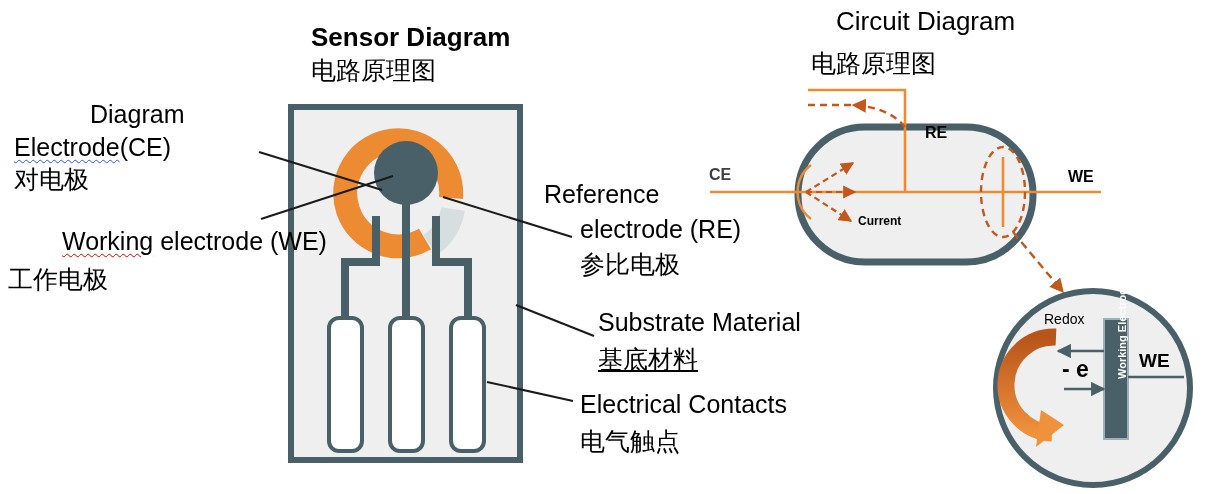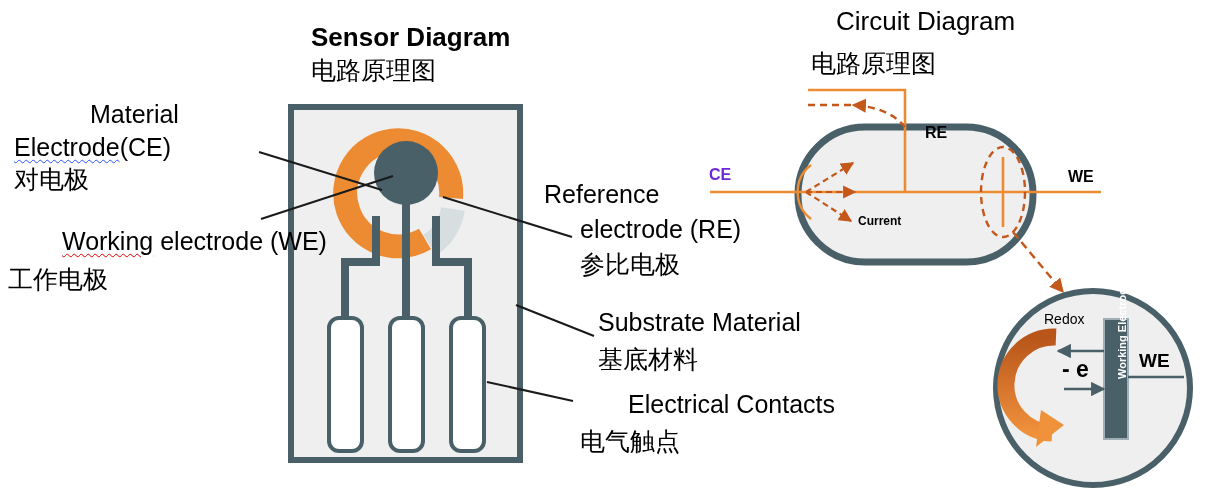--- a/index.html
+++ b/index.html
@@ -150,46 +150,46 @@
   </g>
 
   <g>
     <line x1="1128" y1="377" x2="1184" y2="377" stroke="#4A6068" stroke-width="2.6"></line>
   </g>
 </svg>
 
 <div class="lbl title" style="left:311px;top:22px;font-weight:bold;">Sensor Diagram</div>
 <div class="lbl t-cn" style="left:311px;top:56px;">电路原理图</div>
 
-<div class="lbl t-en" style="left:90px;top:100px;">Material</div>
+<div class="lbl t-en" style="left:90px;top:100px;">Diagram</div>
 <div class="lbl t-en" style="left:14px;top:133px;">
   <span class="sq-blue">Electrode</span><span>(CE)</span>
 </div>
 <div class="lbl t-cn" style="left:14px;top:167px;font-family:Liberation Mono, monospace;">对电极</div>
 
 <div class="lbl t-en" style="left:24px;top:227px;margin-left:38px;">
   <span class="sq-red">Working</span><span> electrode (WE)</span>
 </div>
 <div class="lbl t-cn" style="left:8px;top:265px;">工作电极</div>
 
 <div class="lbl t-en" style="left:544px;top:180px;">Reference</div>
 <div class="lbl t-en" style="left:580px;top:215px;">electrode (RE)</div>
 <div class="lbl t-cn" style="left:580px;top:250px;">参比电极</div>
 
 <div class="lbl t-en" style="left:598px;top:308px;">Substrate Material</div>
-<div class="lbl t-cn" style="left:598px;top:345px;">基底材料</div>
+<div class="lbl t-cn" style="left:598px;top:345px;text-decoration:underline;">基底材料</div>
 
-<div class="lbl t-en" style="left:580px;top:390px;margin-left:48px;">Electrical Contacts</div>
+<div class="lbl t-en" style="left:580px;top:390px;">Electrical Contacts</div>
 <div class="lbl t-cn" style="left:580px;top:427px;">电气触点</div>
 
 <div class="lbl title" style="left:836px;top:6px;text-align:center;">Circuit Diagram</div>
 <div class="lbl t-cn" style="left:811px;top:49px;">电路原理图</div>
 
 <div class="lbl" style="left:925px;top:100px;font-size:16px;font-weight:bold;margin-top:24px;">RE</div>
-<div class="lbl" style="left:709px;top:166px;font-size:16px;font-weight:bold;color:#6d28d9;">CE</div>
+<div class="lbl" style="left:709px;top:166px;font-size:16px;font-weight:bold;color:#404040;">CE</div>
 <div class="lbl" style="left:1068px;top:168px;font-size:16px;font-weight:bold;">WE</div>
 <div class="lbl" style="left:858px;top:214px;font-size:12px;font-weight:bold;">Current</div>
 
 <div class="lbl" style="left:1044px;top:311px;font-size:14px;font-weight:normal;">Redox</div>
 <div class="lbl" style="left:1062px;top:356px;font-size:23px;font-weight:bold;">- e</div>
 <div class="lbl" style="left:1139px;top:350px;font-size:19px;font-weight:bold;">WE</div>
 <div class="lbl" style="left:1116px;top:379px;font-size:11px;font-weight:bold;color:#FFFFFF;
      transform:rotate(-90deg);transform-origin:0 0;">Working Electrode</div>
 
 </body></html>

